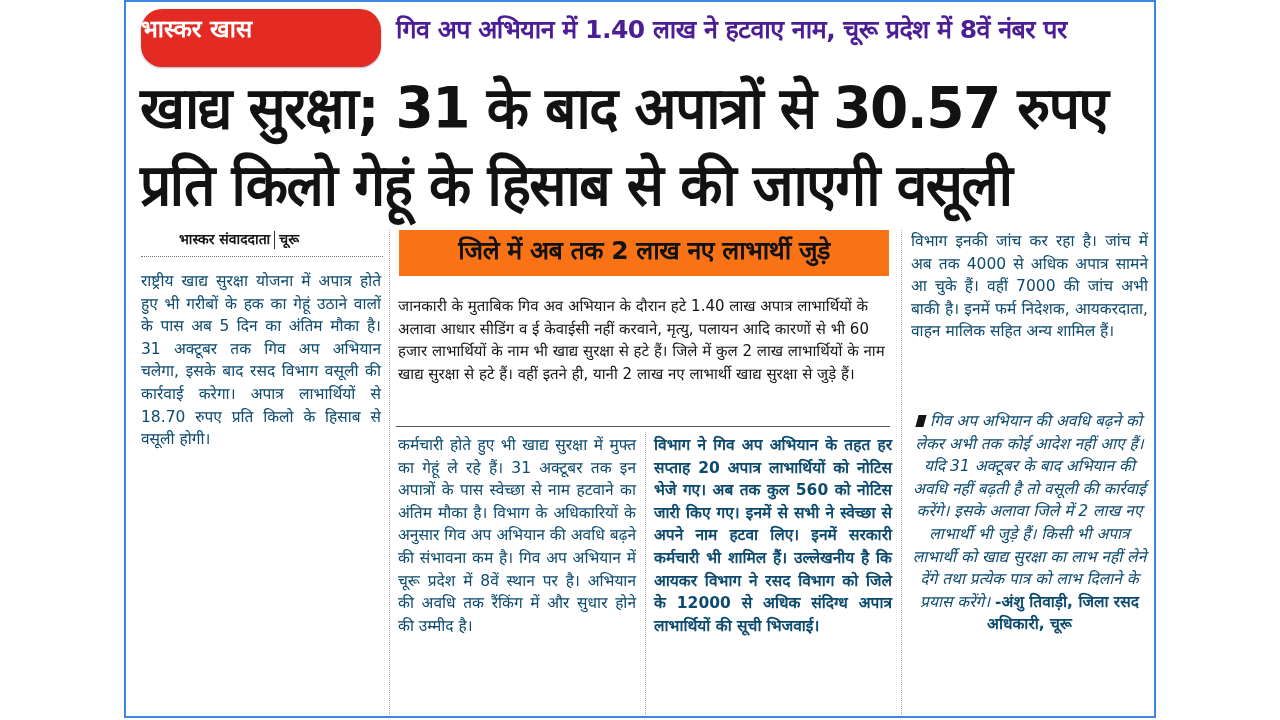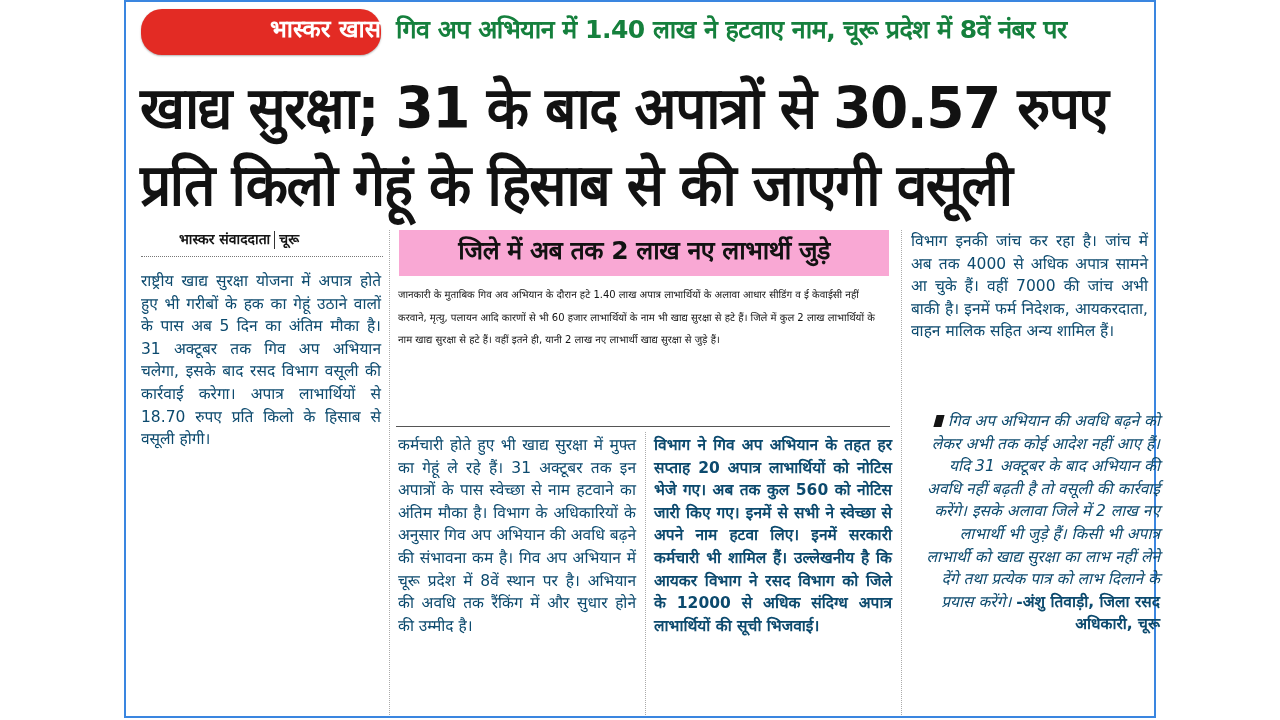--- a/index.html
+++ b/index.html
@@ -1,39 +1,39 @@
 <!DOCTYPE html>
 <html><head>
 <meta charset="utf-8">
 <style>
   html, body { margin:0; padding:0; }
   body { width:1280px; height:720px; background:#ffffff; position:relative; overflow:hidden;
          font-family:"DejaVu Sans", sans-serif; color:#151515; }
   .frame { position:absolute; left:124px; top:0; width:1032px; height:718px;
            border:2px solid #3a86e0; border-top:2px solid #3a86e0; box-sizing:border-box; background:#fff; }
-  .badge { position:absolute; left:141px; top:9px; width:240px; height:46px; background:#e32b24;
+  .badge { position:absolute; left:141px; top:9px; width:240px; height:58px; background:#e32b24;
            border-radius:21px; color:#fff; font-weight:bold; font-size:24px; line-height:41px;
-           text-align:right; letter-spacing:0px; box-shadow:0 1px 2px rgba(0,0,0,.3); }
-  .kicker { position:absolute; left:396px; top:10px; font-size:25px; font-weight:bold; color:#15803d;
+           text-align:left; letter-spacing:0px; box-shadow:0 1px 2px rgba(0,0,0,.3); }
+  .kicker { position:absolute; left:396px; top:10px; font-size:25px; font-weight:bold; color:#4c1d95;
             line-height:40px; white-space:nowrap; letter-spacing:-0.5px; }
   .headline { position:absolute; left:140px; top:70px; width:1005px; font-weight:bold; color:#121212;
               font-size:55px; line-height:72px; letter-spacing:-1.5px; white-space:nowrap;
               transform:scaleY(1.05); transform-origin:top left; }
   .headline div { height:74px; }
   .byline { position:absolute; left:179px; top:229px; font-size:14px; font-weight:bold; white-space:nowrap; }
   .byline .sep { display:inline-block; width:1px; height:18px; background:#333; vertical-align:middle; margin:0 4px; }
   .dotrule { position:absolute; border-top:1px dotted #777; height:0; }
   .col { position:absolute; font-size:15.5px; line-height:22.6px; text-align:justify; color:#0c4a6e; }
   .col p { margin:0; }
   .col p.indent { text-indent:20px; }
-  .subhead { position:absolute; left:399px; top:230px; width:490px; height:46px; background:#f9a8d4;
+  .subhead { position:absolute; left:399px; top:230px; width:490px; height:46px; background:#f97316;
              font-size:25px; font-weight:bold; text-align:center; line-height:42px; color:#121212; letter-spacing:-0.5px; }
-  .intro { position:absolute; left:398px; top:284px; width:492px; font-size:10px; line-height:22.5px; color:#141414; }
+  .intro { position:absolute; left:398px; top:295px; width:492px; font-size:15px; line-height:22.5px; color:#141414; }
   .hrule { position:absolute; left:396px; top:426px; width:494px; border-top:1px solid #555; }
-  .col.quote { font-style:italic; text-align:right;margin-left:12px; }
+  .col.quote { font-style:italic; text-align:center; }
   .bullet { display:inline-block; width:8px; height:12px; background:#141414; transform:skewX(-15deg); margin-right:5px; vertical-align:-1px; }
   .colrule { position:absolute; width:0; border-left:1px dotted #aaa; }
 </style>
 </head>
 <body>
 
 <div class="frame"></div>
 
 <div class="badge">भास्कर खास</div>
 <div class="kicker">गिव अप अभियान में 1.40 लाख ने हटवाए नाम, चूरू प्रदेश में 8वें नंबर पर</div>

